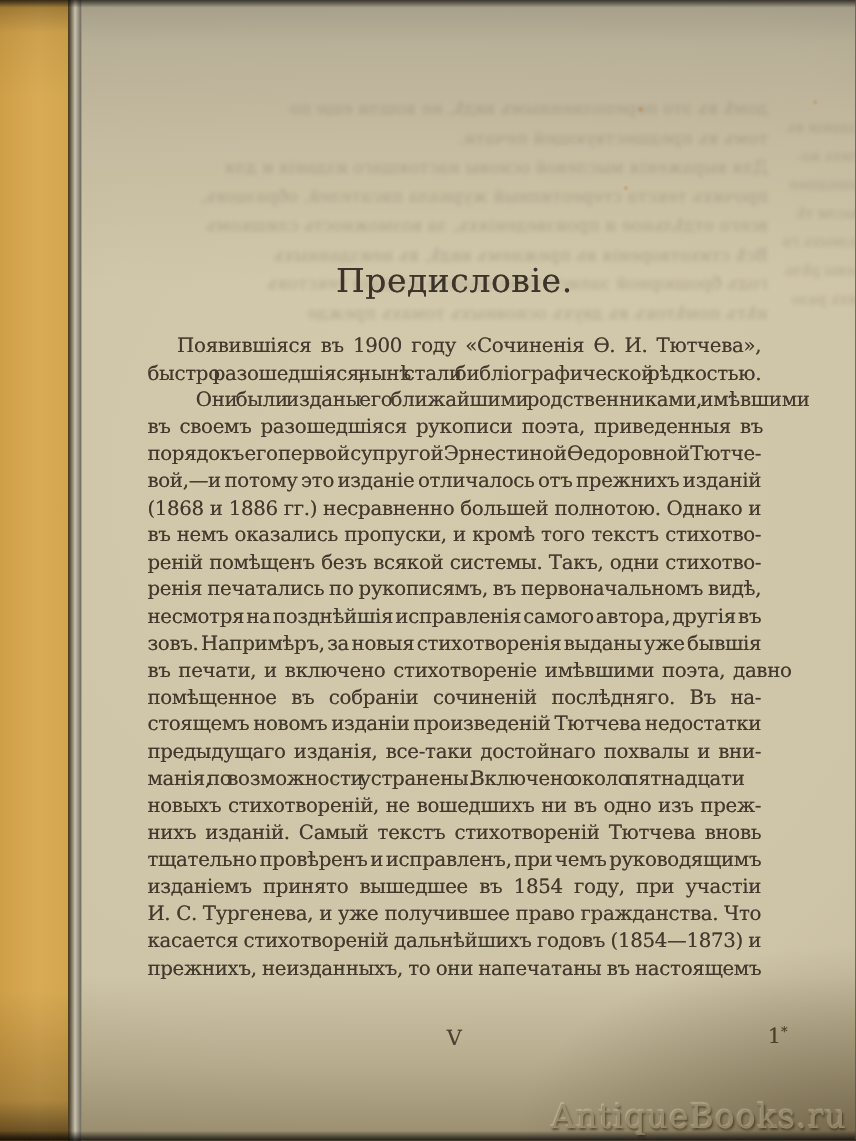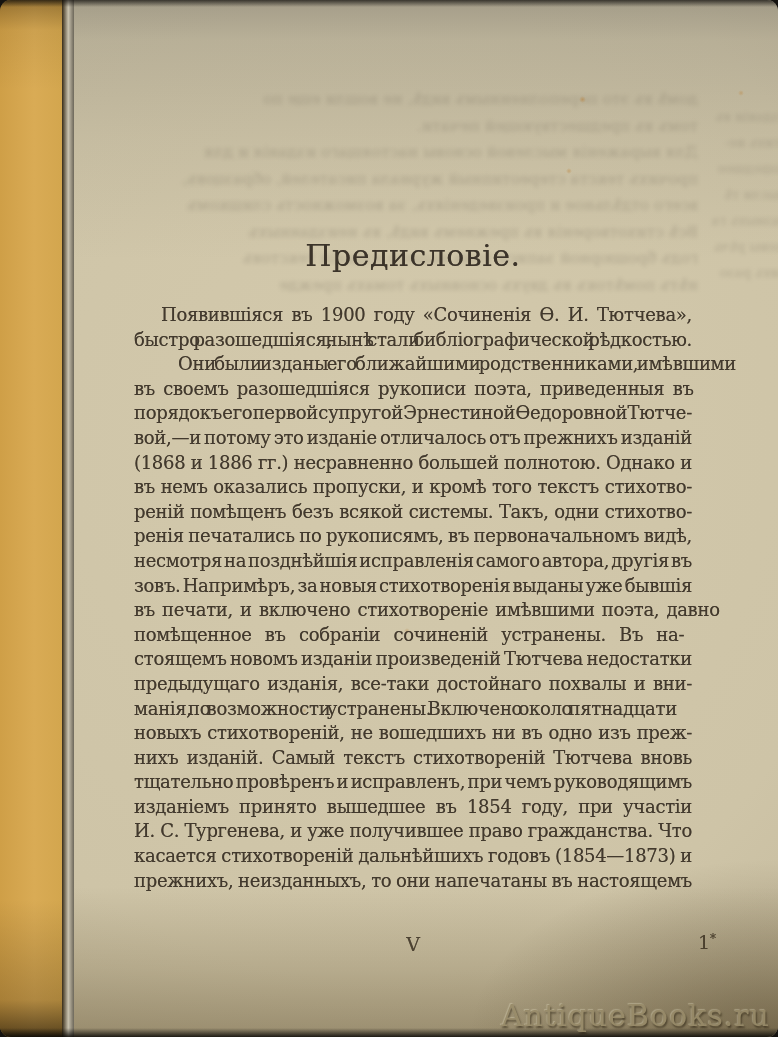--- a/index.html
+++ b/index.html
@@ -1,20 +1,19 @@
 <!DOCTYPE html>
 <html><head>
 <meta charset="utf-8">
 <style>
   html,body{margin:0;padding:0;background:#151310;}
   .photo{
     position:relative;width:778px;height:1037px;overflow:hidden;
     font-family:"DejaVu Serif",serif;
     background:#151310;
-    border-radius:11px;
   }
   
   .edges{
     position:absolute;left:0;top:0;width:62px;height:1037px;
     background:
       linear-gradient(180deg,rgba(60,40,10,0.40) 0,rgba(60,40,10,0.08) 30px,rgba(0,0,0,0) 90px),
       linear-gradient(180deg,rgba(0,0,0,0) 900px,rgba(50,30,5,0.25) 1000px,rgba(20,12,2,0.65) 1037px),
       linear-gradient(90deg,#cf9f47 0%,#d9ab55 55%,#d3a64e 100%);
   }
   
@@ -131,21 +130,21 @@
         <div class="bline" style="word-spacing: 2.81771px;"><span class="measure"><span class="seg">въ своемъ разошедшіяся рукописи поэта, приведенныя въ</span></span></div>
         <div class="bline" style="word-spacing: -5.06771px;"><span class="measure"><span class="seg">порядокъ его первой супругой Эрнестиной Ѳедоровной Тютче-</span></span></div>
         <div class="bline" style="word-spacing: -2.25px;"><span class="measure"><span class="seg">вой,—и потому это изданіе отличалось отъ прежнихъ изданій</span></span></div>
         <div class="bline" style="word-spacing: -0.0078125px;"><span class="measure"><span class="seg">(1868 и 1886 гг.) несравненно большей полнотою. Однако и</span></span></div>
         <div class="bline" style="word-spacing: 0.255859px;"><span class="measure"><span class="seg">въ немъ оказались пропуски, и кромѣ того текстъ стихотво-</span></span></div>
         <div class="bline" style="word-spacing: 0.279018px;"><span class="measure"><span class="seg">реній помѣщенъ безъ всякой системы. Такъ, одни стихотво-</span></span></div>
         <div class="bline" style="word-spacing: -0.856771px;"><span class="measure"><span class="seg">ренія печатались по рукописямъ, въ первоначальномъ видѣ,</span></span></div>
         <div class="bline" style="word-spacing: -3.4933px;"><span class="measure"><span class="seg">несмотря на позднѣйшія исправленія самого автора, другія въ</span></span></div>
         <div class="bline" style="word-spacing: -3.19866px;"><span class="measure"><span class="seg">зовъ. Напримѣръ, за новыя стихотворенія выданы уже бывшія</span></span></div>
         <div class="bline" style="word-spacing: 1.70759px;"><span class="measure"><span class="seg">въ печати, и включено стихотвореніе имѣвшими поэта, давно</span></span></div>
-        <div class="bline" style="word-spacing: 7.78646px;"><span class="measure"><span class="seg">помѣщенное въ собраніи сочиненій устранены. Въ на-</span></span></div>
+        <div class="bline" style="word-spacing: 7.78646px;"><span class="measure"><span class="seg">помѣщенное въ собраніи сочиненій послѣдняго. Въ на-</span></span></div>
         <div class="bline" style="word-spacing: -1.97188px;"><span class="measure"><span class="seg">стоящемъ новомъ изданіи произведеній Тютчева недостатки</span></span></div>
         <div class="bline" style="word-spacing: 2.03646px;"><span class="measure"><span class="seg">предыдущаго изданія, все-таки достойнаго похвалы и вни-</span></span></div>
         <div class="bline" style="word-spacing: -9.11198px;"><span class="measure"><span class="seg">манія, по возможности устранены. Включено около </span><span class="seg ital">пятнадцати</span></span></div>
         <div class="bline" style="word-spacing: 0.671875px;"><span class="measure"><span class="seg">новыхъ стихотвореній, не вошедшихъ ни въ одно изъ преж-</span></span></div>
         <div class="bline" style="word-spacing: 2.85938px;"><span class="measure"><span class="seg">нихъ изданій. Самый текстъ стихотвореній Тютчева вновь</span></span></div>
         <div class="bline" style="word-spacing: -2.98958px;"><span class="measure"><span class="seg">тщательно провѣренъ и исправленъ, при чемъ руководящимъ</span></span></div>
         <div class="bline" style="word-spacing: 4.83259px;"><span class="measure"><span class="seg">изданіемъ принято вышедшее въ 1854 году, при участіи</span></span></div>
         <div class="bline" style="word-spacing: -0.0839844px;"><span class="measure"><span class="seg">И. С. Тургенева, и уже получившее право гражданства. Что</span></span></div>
         <div class="bline" style="word-spacing: -0.5px;"><span class="measure"><span class="seg">касается стихотвореній дальнѣйшихъ годовъ (1854—1873) и</span></span></div>
         <div class="bline" style="word-spacing: -0.690104px;"><span class="measure"><span class="seg">прежнихъ, неизданныхъ, то они напечатаны въ настоящемъ</span></span></div>

